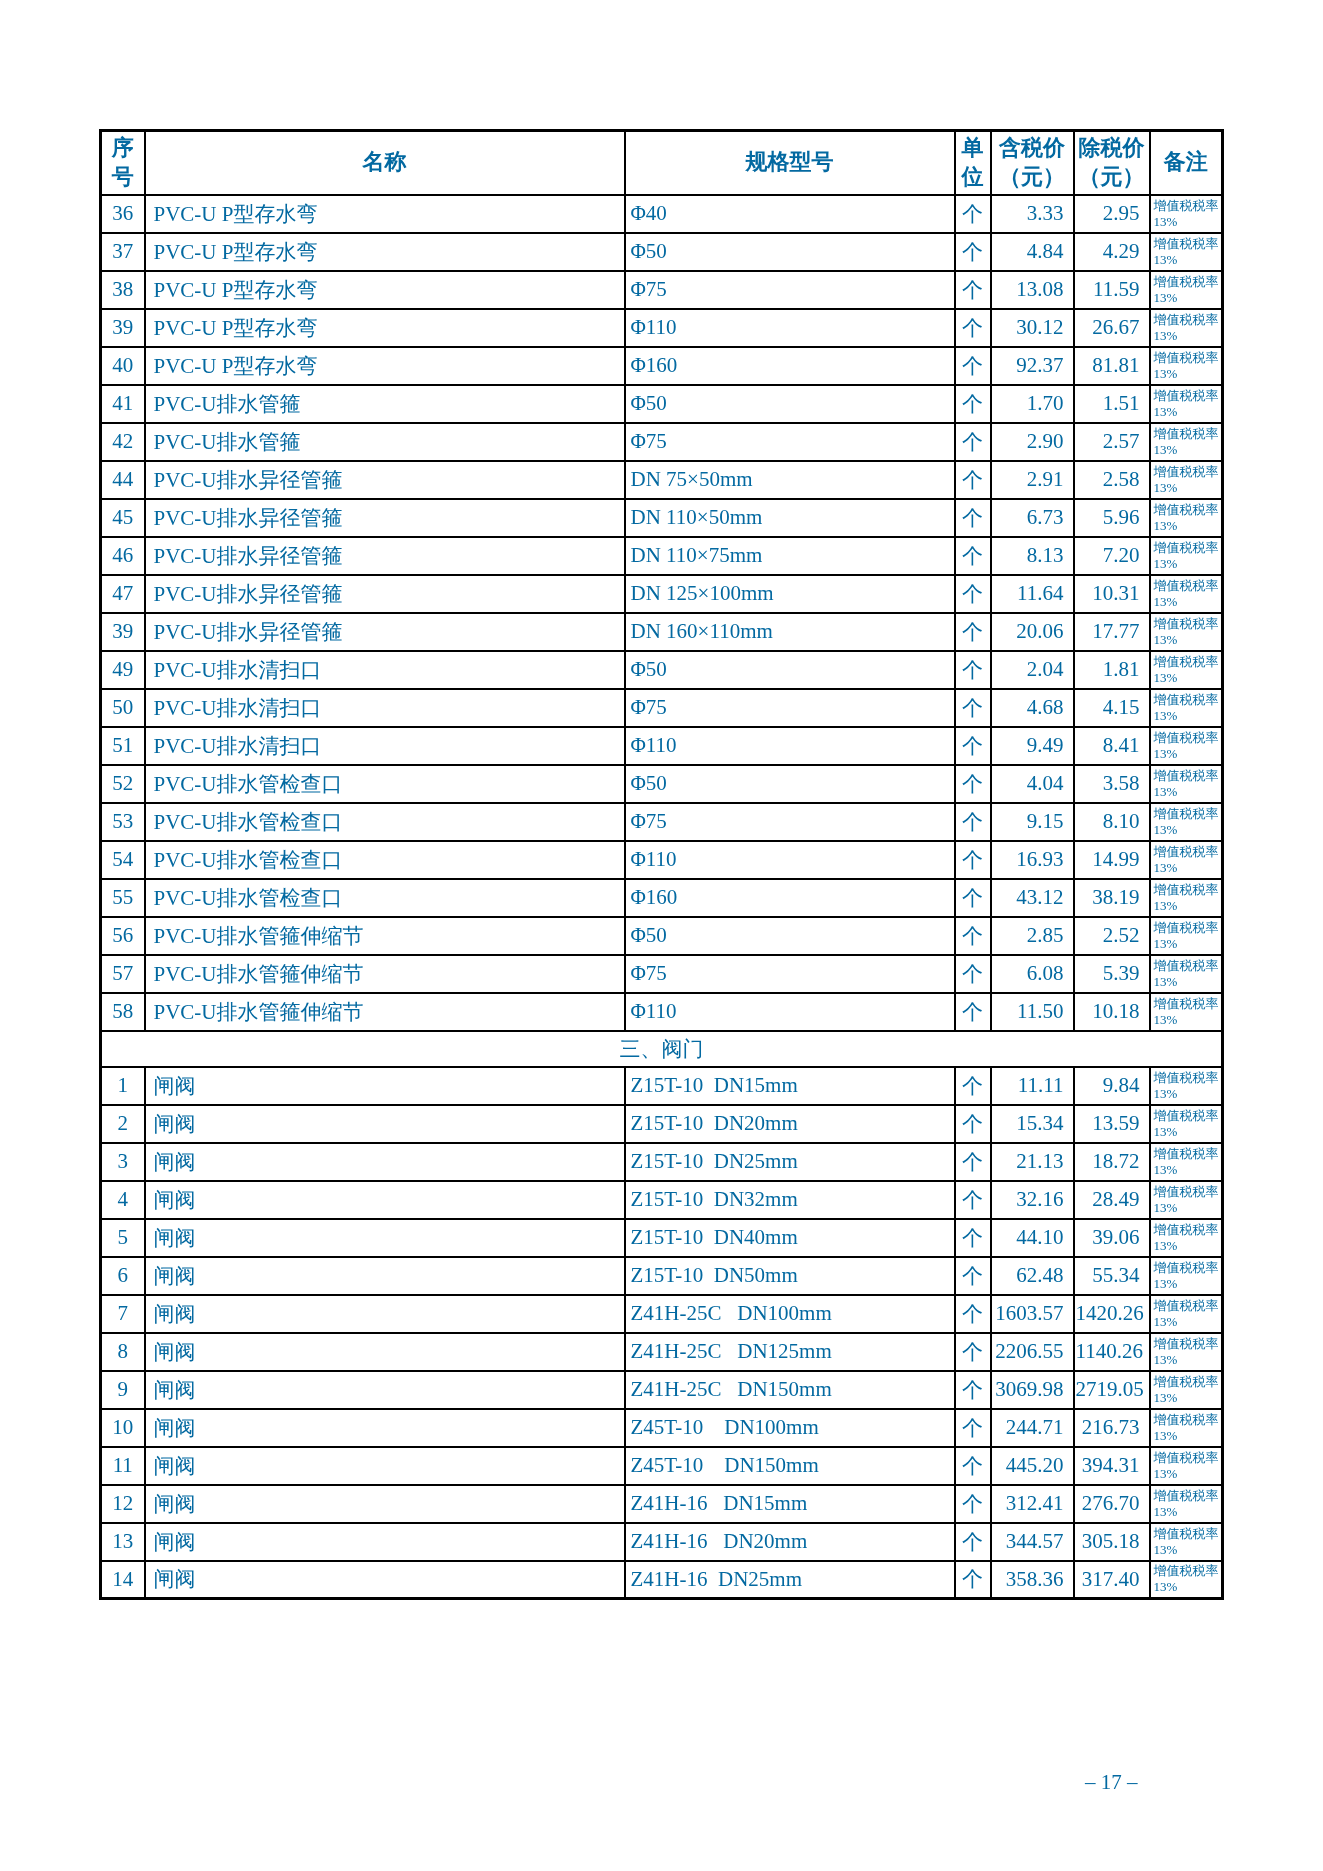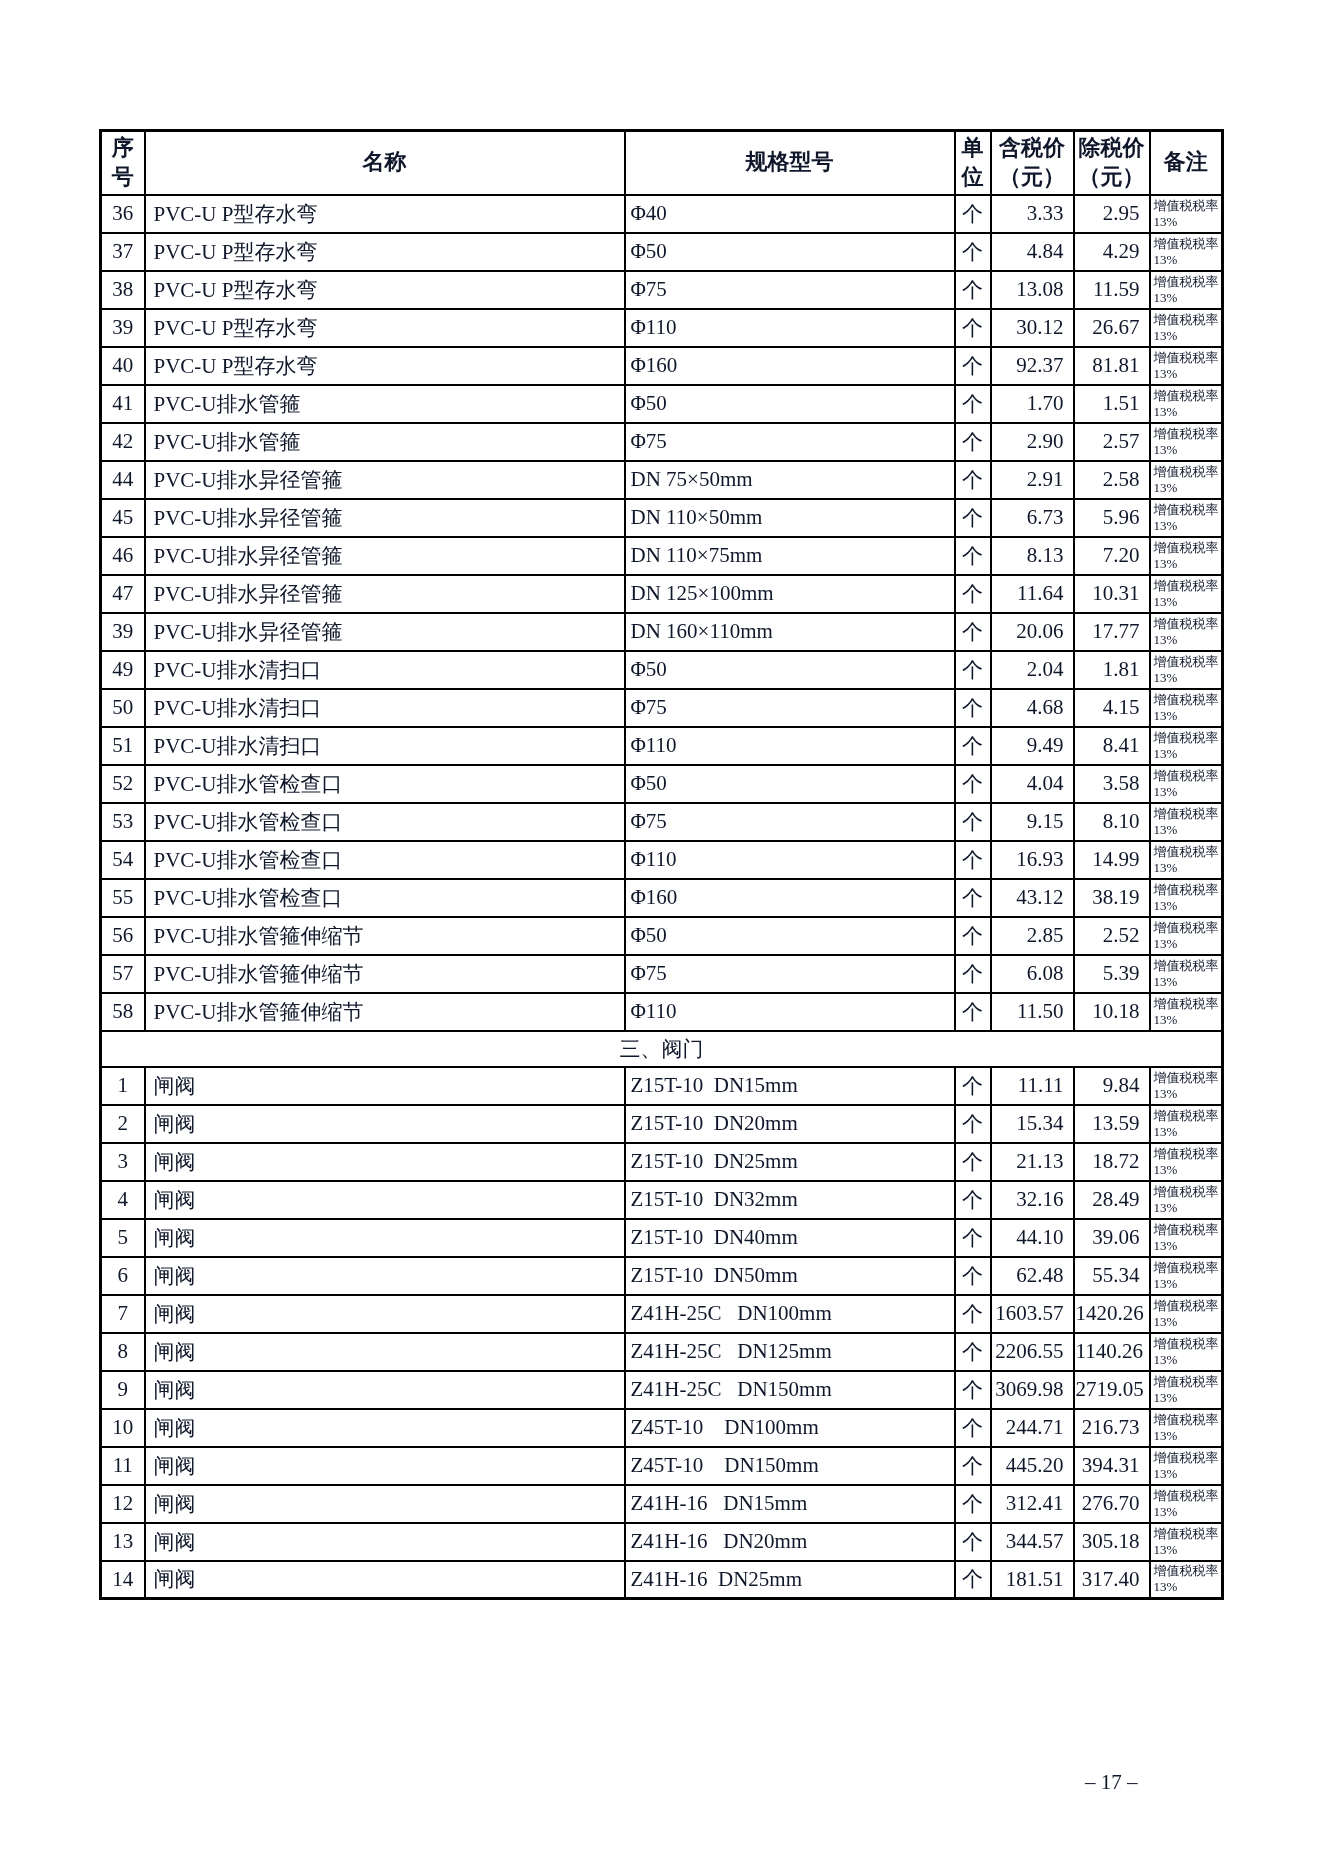--- a/index.html
+++ b/index.html
@@ -6,21 +6,21 @@
     margin: 0;
     padding: 0;
     background: #ffffff;
   }
   .page {
     position: relative;
     width: 1323px;
     height: 1871px;
     background: #ffffff;
     font-family: "Liberation Serif", "DejaVu Serif", serif;
-    color: #0f172a;
+    color: #0369a1;
     overflow: hidden;
   }
   table.price-table {
     position: absolute;
     left: 99px;
     top: 129px;
     width: 1122px;
     border-collapse: collapse;
     table-layout: fixed;
     border: 3px solid #000000;
@@ -429,21 +429,21 @@
     <td class="td-unit">个</td>
     <td class="td-price">344.57</td>
     <td class="td-price">305.18</td>
     <td class="td-remark">增值税税率13%</td>
   </tr>
         <tr class="data-row">
     <td class="td-seq">14</td>
     <td class="td-name">闸阀</td>
     <td class="td-spec">Z41H-16  DN25mm</td>
     <td class="td-unit">个</td>
-    <td class="td-price">181.51</td>
+    <td class="td-price">358.36</td>
     <td class="td-price">317.40</td>
     <td class="td-remark">增值税税率13%</td>
   </tr>
       </tbody>
   </table>
 
   <div class="page-number">– 17 –</div>
 
 </div>
 

